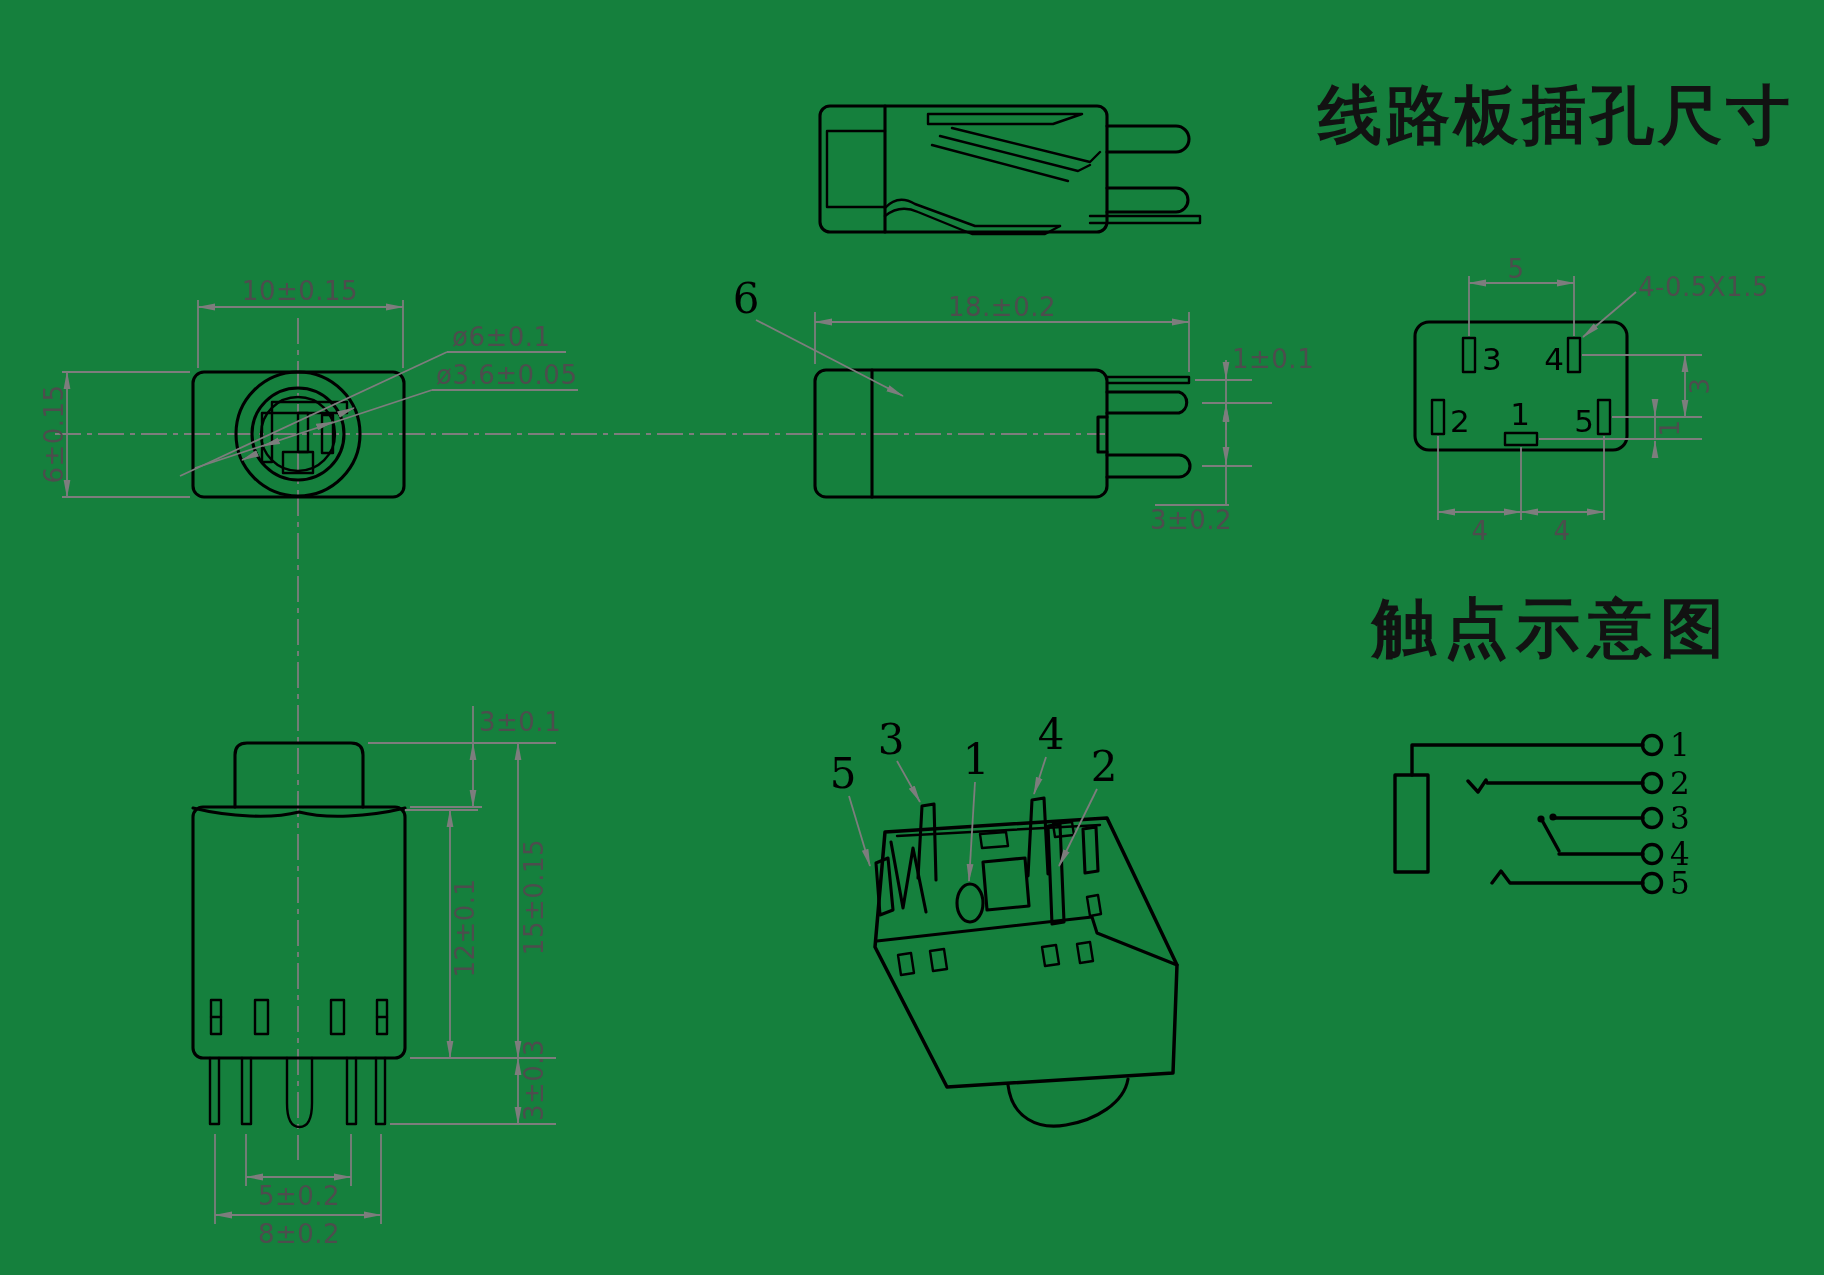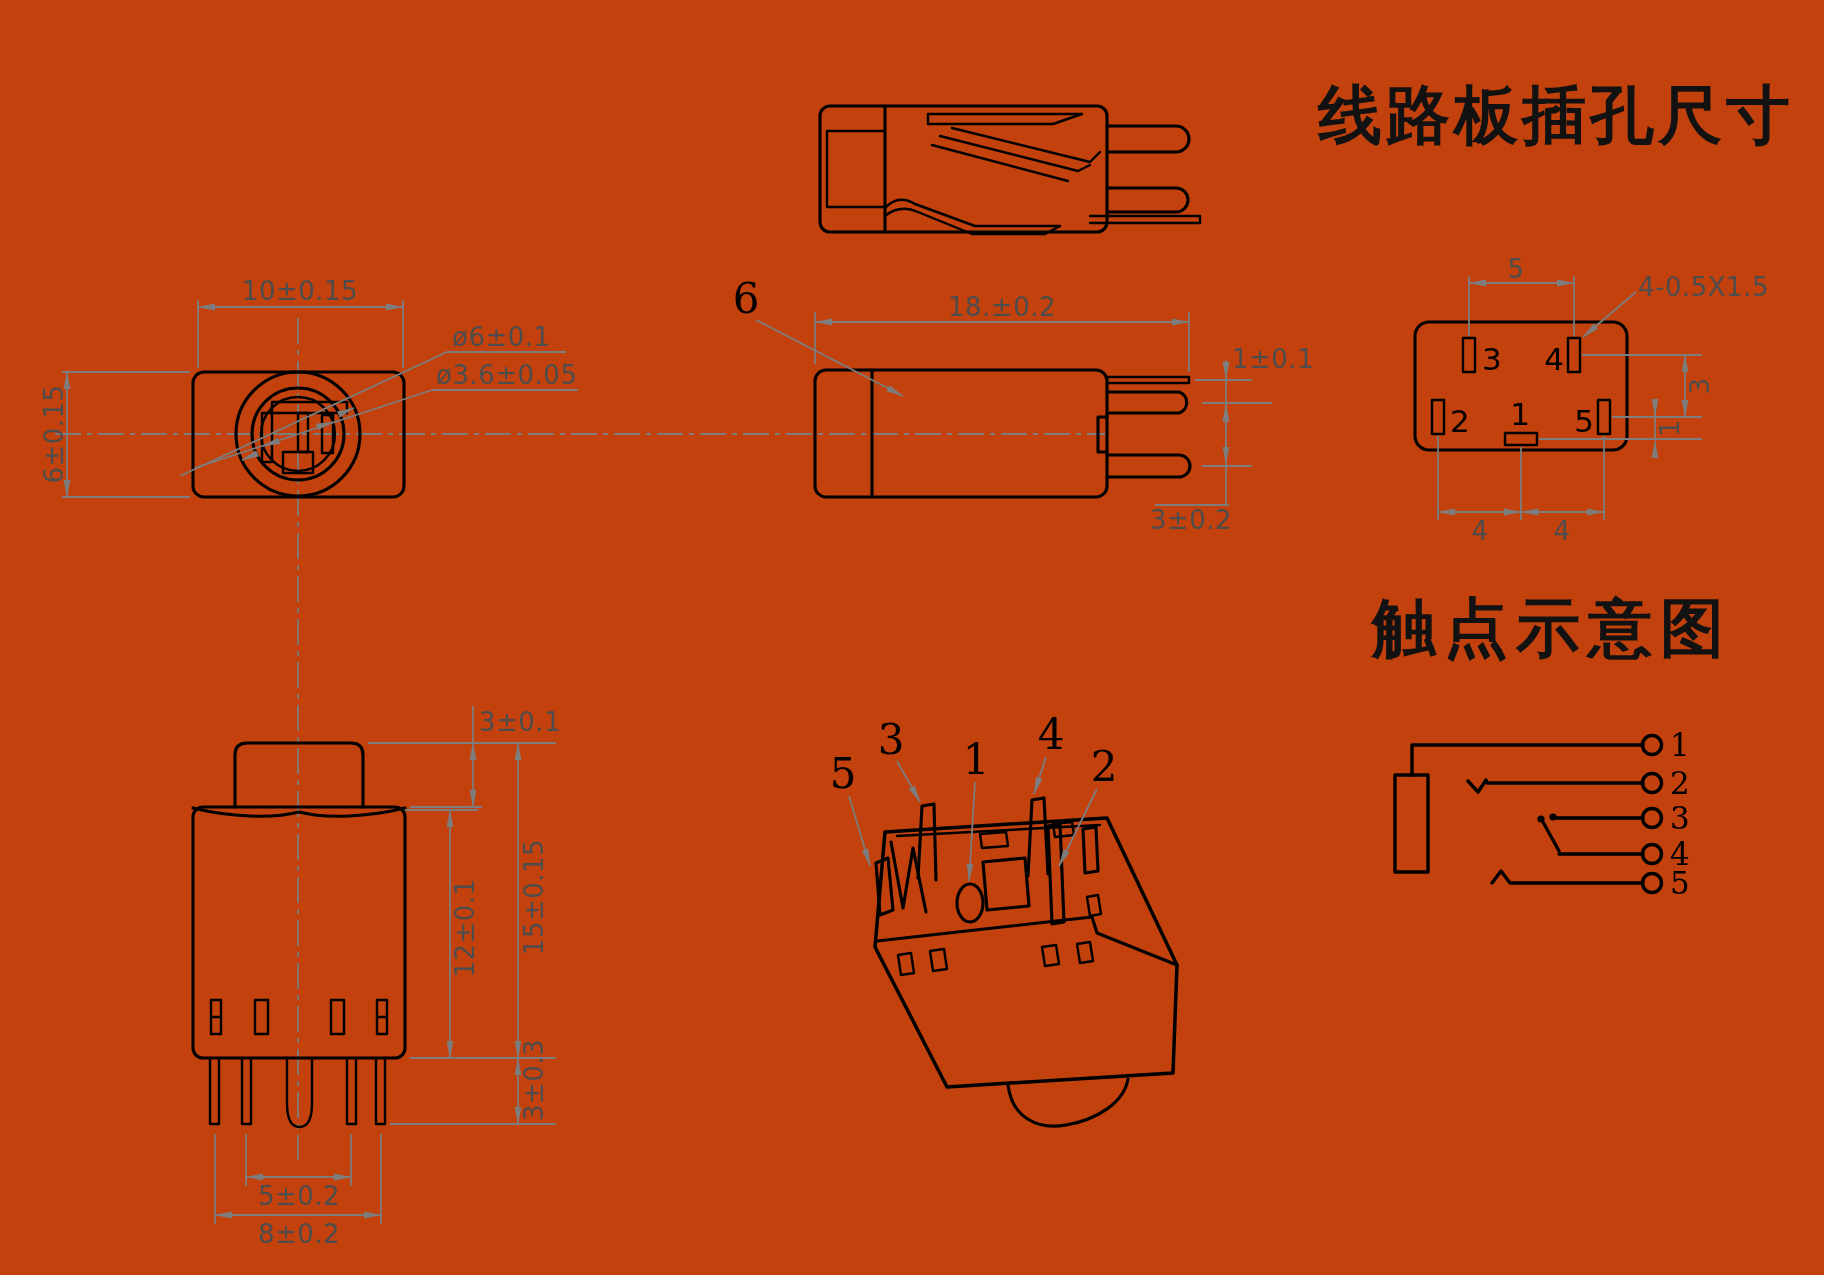--- a/index.html
+++ b/index.html
@@ -1,16 +1,16 @@
 <!DOCTYPE html>
 <html><head>
 <meta charset="utf-8">
 <style>
   html,body{margin:0;padding:0;background:#fff;}
-  .canvas{position:relative;width:1824px;height:1275px;background:#c2410c;overflow:hidden;}
+  .canvas{position:relative;width:1824px;height:1275px;background:#15803d;overflow:hidden;}
   svg{position:absolute;left:0;top:0;}
   .ol{stroke:#000;stroke-width:3.1;fill:none;stroke-linecap:round;stroke-linejoin:round;}
   .ol2{stroke:#000;stroke-width:2.4;fill:none;stroke-linecap:round;stroke-linejoin:round;}
   .sch{stroke:#000;stroke-width:3.4;fill:none;stroke-linecap:round;stroke-linejoin:round;}
   .dim{stroke:#7d7d7d;stroke-width:1.8;fill:none;}
   .cl{stroke:#7d7d7d;stroke-width:1.8;fill:none;stroke-dasharray:26 6 5 6;}
   .dimtxt{font-family:"DejaVu Sans","Liberation Sans",sans-serif;font-size:26px;fill:#4d4d4d;letter-spacing:0.5px;}
   .padtxt{font-family:"DejaVu Sans","Liberation Sans",sans-serif;font-size:31px;fill:#000;}
   .serif{font-family:"DejaVu Serif","Liberation Serif",serif;font-size:42px;fill:#000;}
   .serif-sm{font-family:"DejaVu Serif","Liberation Serif",serif;font-size:31px;fill:#000;}

